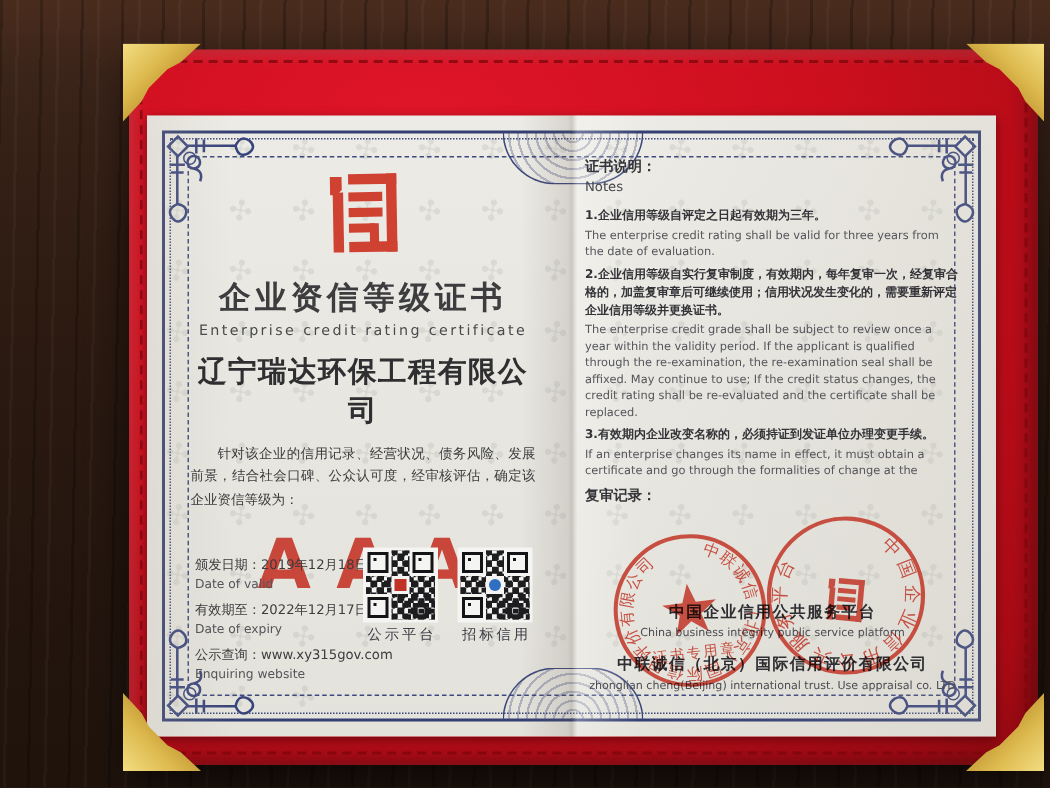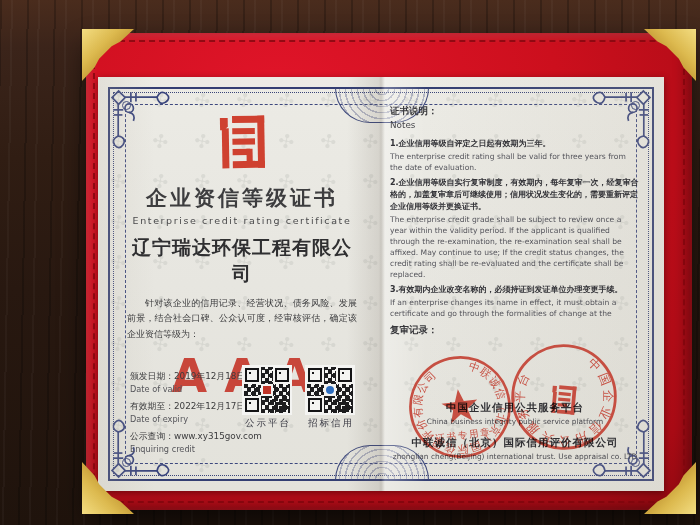--- a/index.html
+++ b/index.html
@@ -325,21 +325,21 @@
         <div class="company">辽宁瑞达环保工程有限公司</div>
         <div class="statement">针对该企业的信用记录、经营状况、债务风险、发展前景，结合社会口碑、公众认可度，经审核评估，确定该企业资信等级为：</div>
         <div class="rating">AAA</div>
 
         <div class="bottom-block">
           <div class="info-zh">颁发日期：2019年12月18日</div>
           <div class="info-en">Date of valid</div>
           <div class="info-zh">有效期至：2022年12月17日</div>
           <div class="info-en">Date of expiry</div>
           <div class="info-zh">公示查询：www.xy315gov.com</div>
-          <div class="info-en">Enquiring credit</div>
+          <div class="info-en">Enquiring website</div>
         </div>
 
         <div class="qr-block">
           <div class="qr-item">
             <div class="qr">
               <span class="f a"></span>
               <span class="f b"></span>
               <span class="f c"></span>
               <span class="logo">
                   <i class="red"></i>

